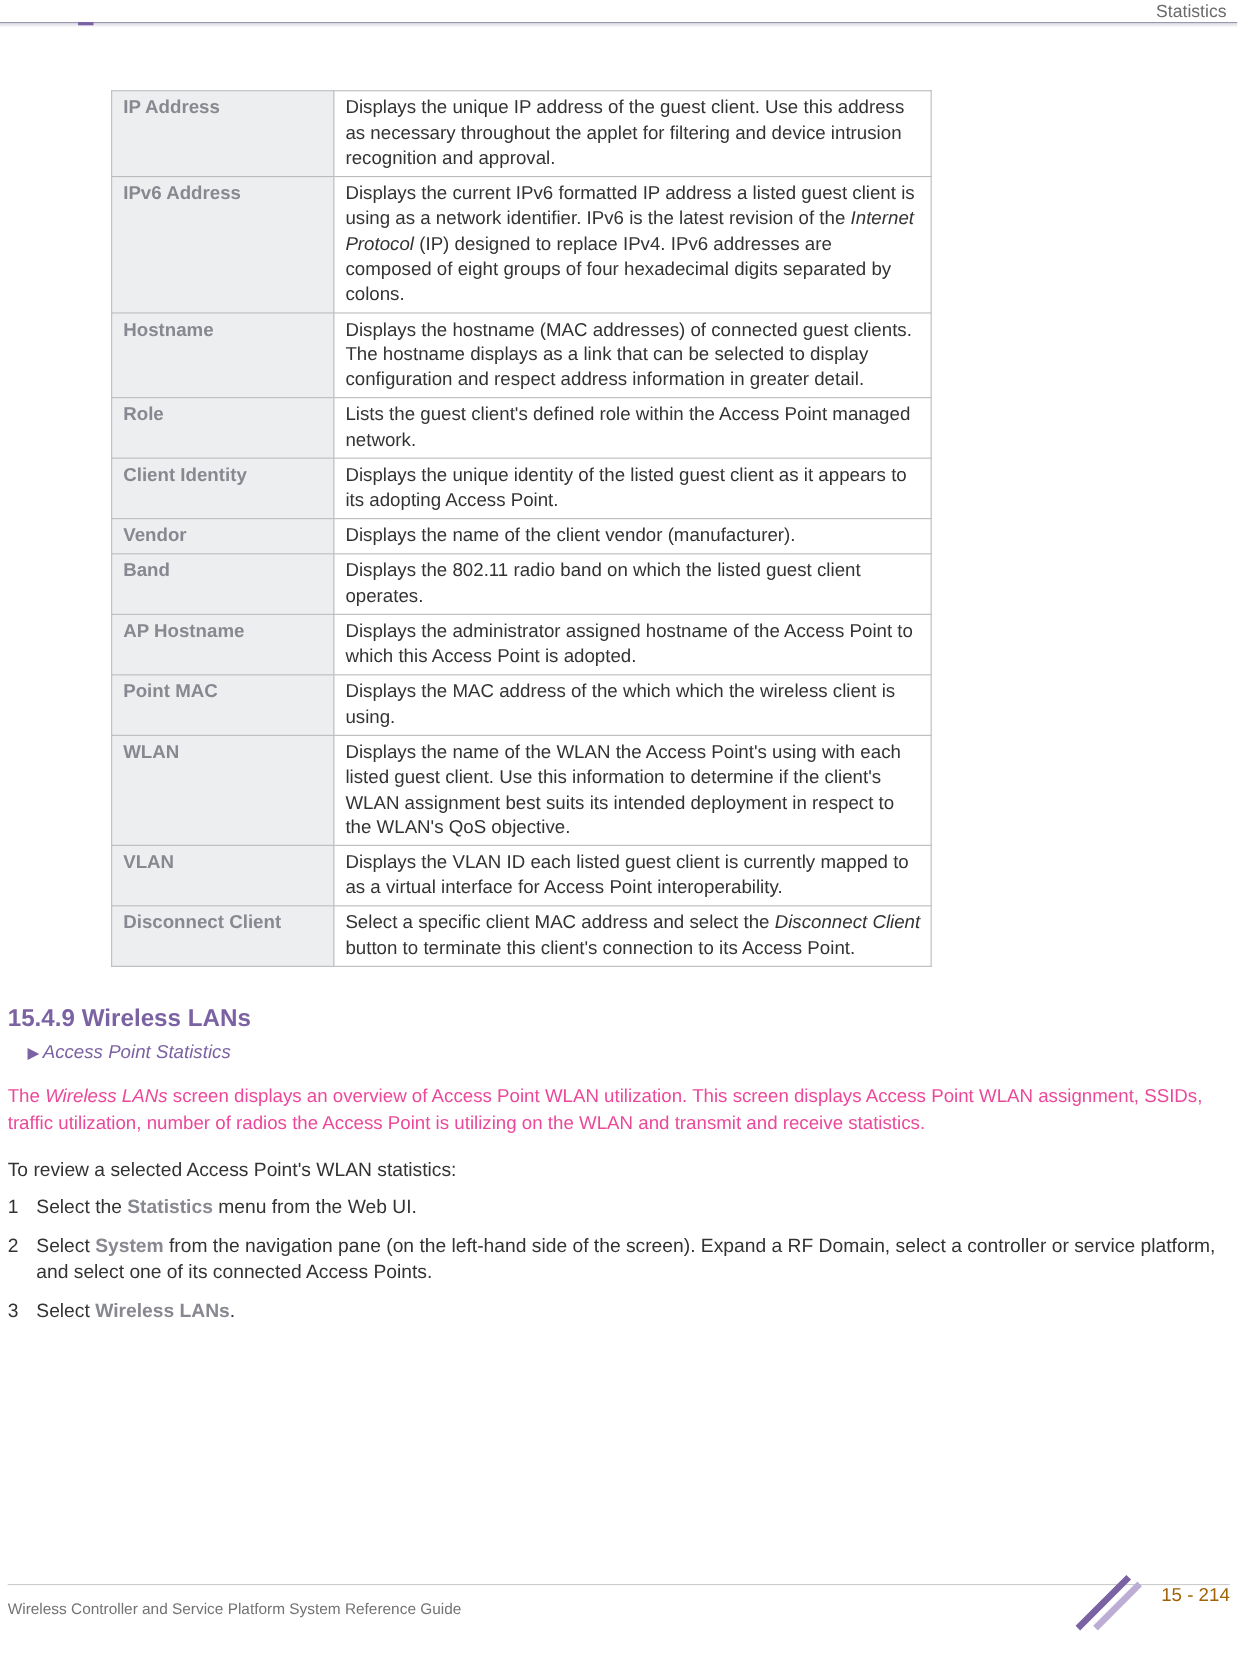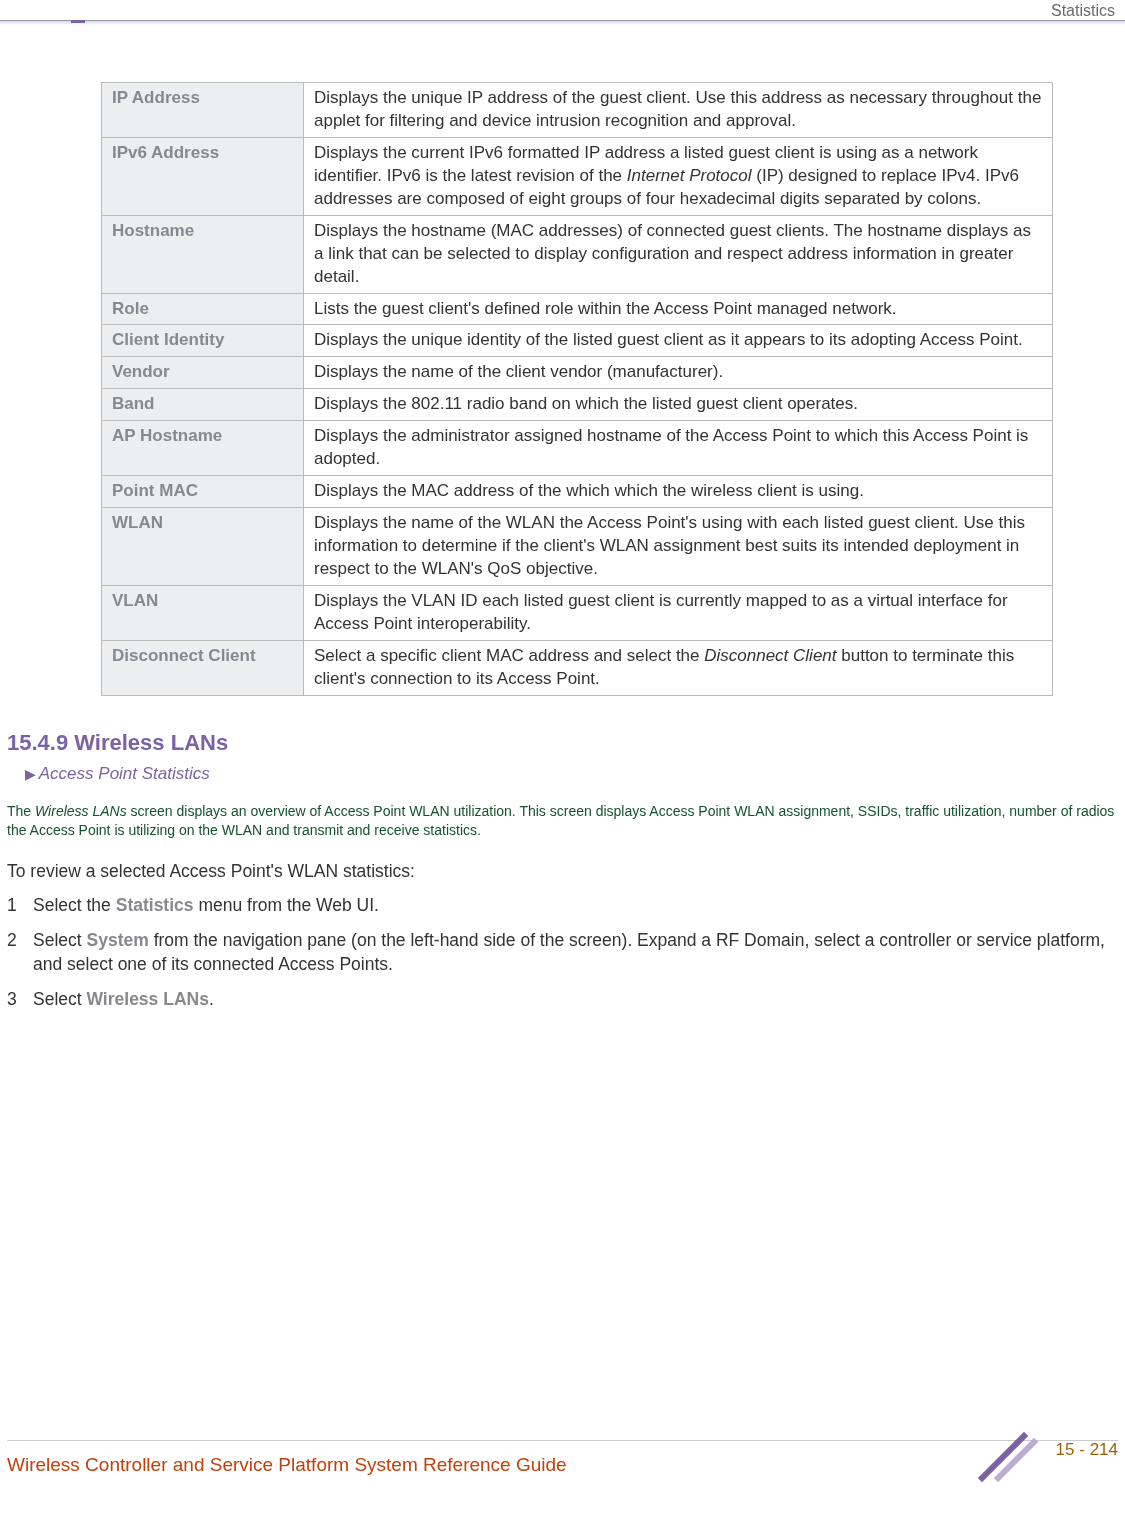--- a/index.html
+++ b/index.html
@@ -37,21 +37,21 @@
     font-size: 16px;
     color: #6a6a6a;
   }
   .content {
     position: absolute;
     top: 82px;
     left: 7px;
     right: 7px;
   }
   table.field-table {
-    width: 952px;
+    width: 746px;
     margin-left: 94px;
     border-collapse: collapse;
     font-size: 17px;
     line-height: 1.35;
   }
   table.field-table td {
     border: 1px solid #bbb;
     padding: 4px 8px 4px 10px;
     vertical-align: top;
   }
@@ -79,23 +79,23 @@
     color: #7b63a3;
     font-style: italic;
   }
   .arrow {
     font-style: normal;
     margin-right: 3px;
     font-size: 14px;
   }
   .body-text {
     margin-top: 18px;
-    font-size: 14px;
+    font-size: 17px;
     line-height: 1.4;
-    color: #14532d;
+    color: #ec4899;
   }
   .body-text em { font-style: italic; }
   .body-text-2 {
     margin-top: 18px;
     font-size: 17.5px;
     line-height: 1.4;
   }
   ol.steps {
     margin-top: 8px;
     padding-left: 0;
@@ -129,22 +129,22 @@
     position: absolute;
     left: 0;
     right: 0;
     top: 0;
     border-top: 1px solid #ccc;
   }
   .footer-text-left {
     position: absolute;
     left: 0;
     top: 14px;
-    font-size: 19px;
-    color: #c2410c;
+    font-size: 14px;
+    color: #737373;
   }
   .footer-text-right {
     position: absolute;
     right: 0;
     top: 0;
     font-size: 17px;
     color: #a16207;
   }
   .footer-logo {
     position: absolute;

